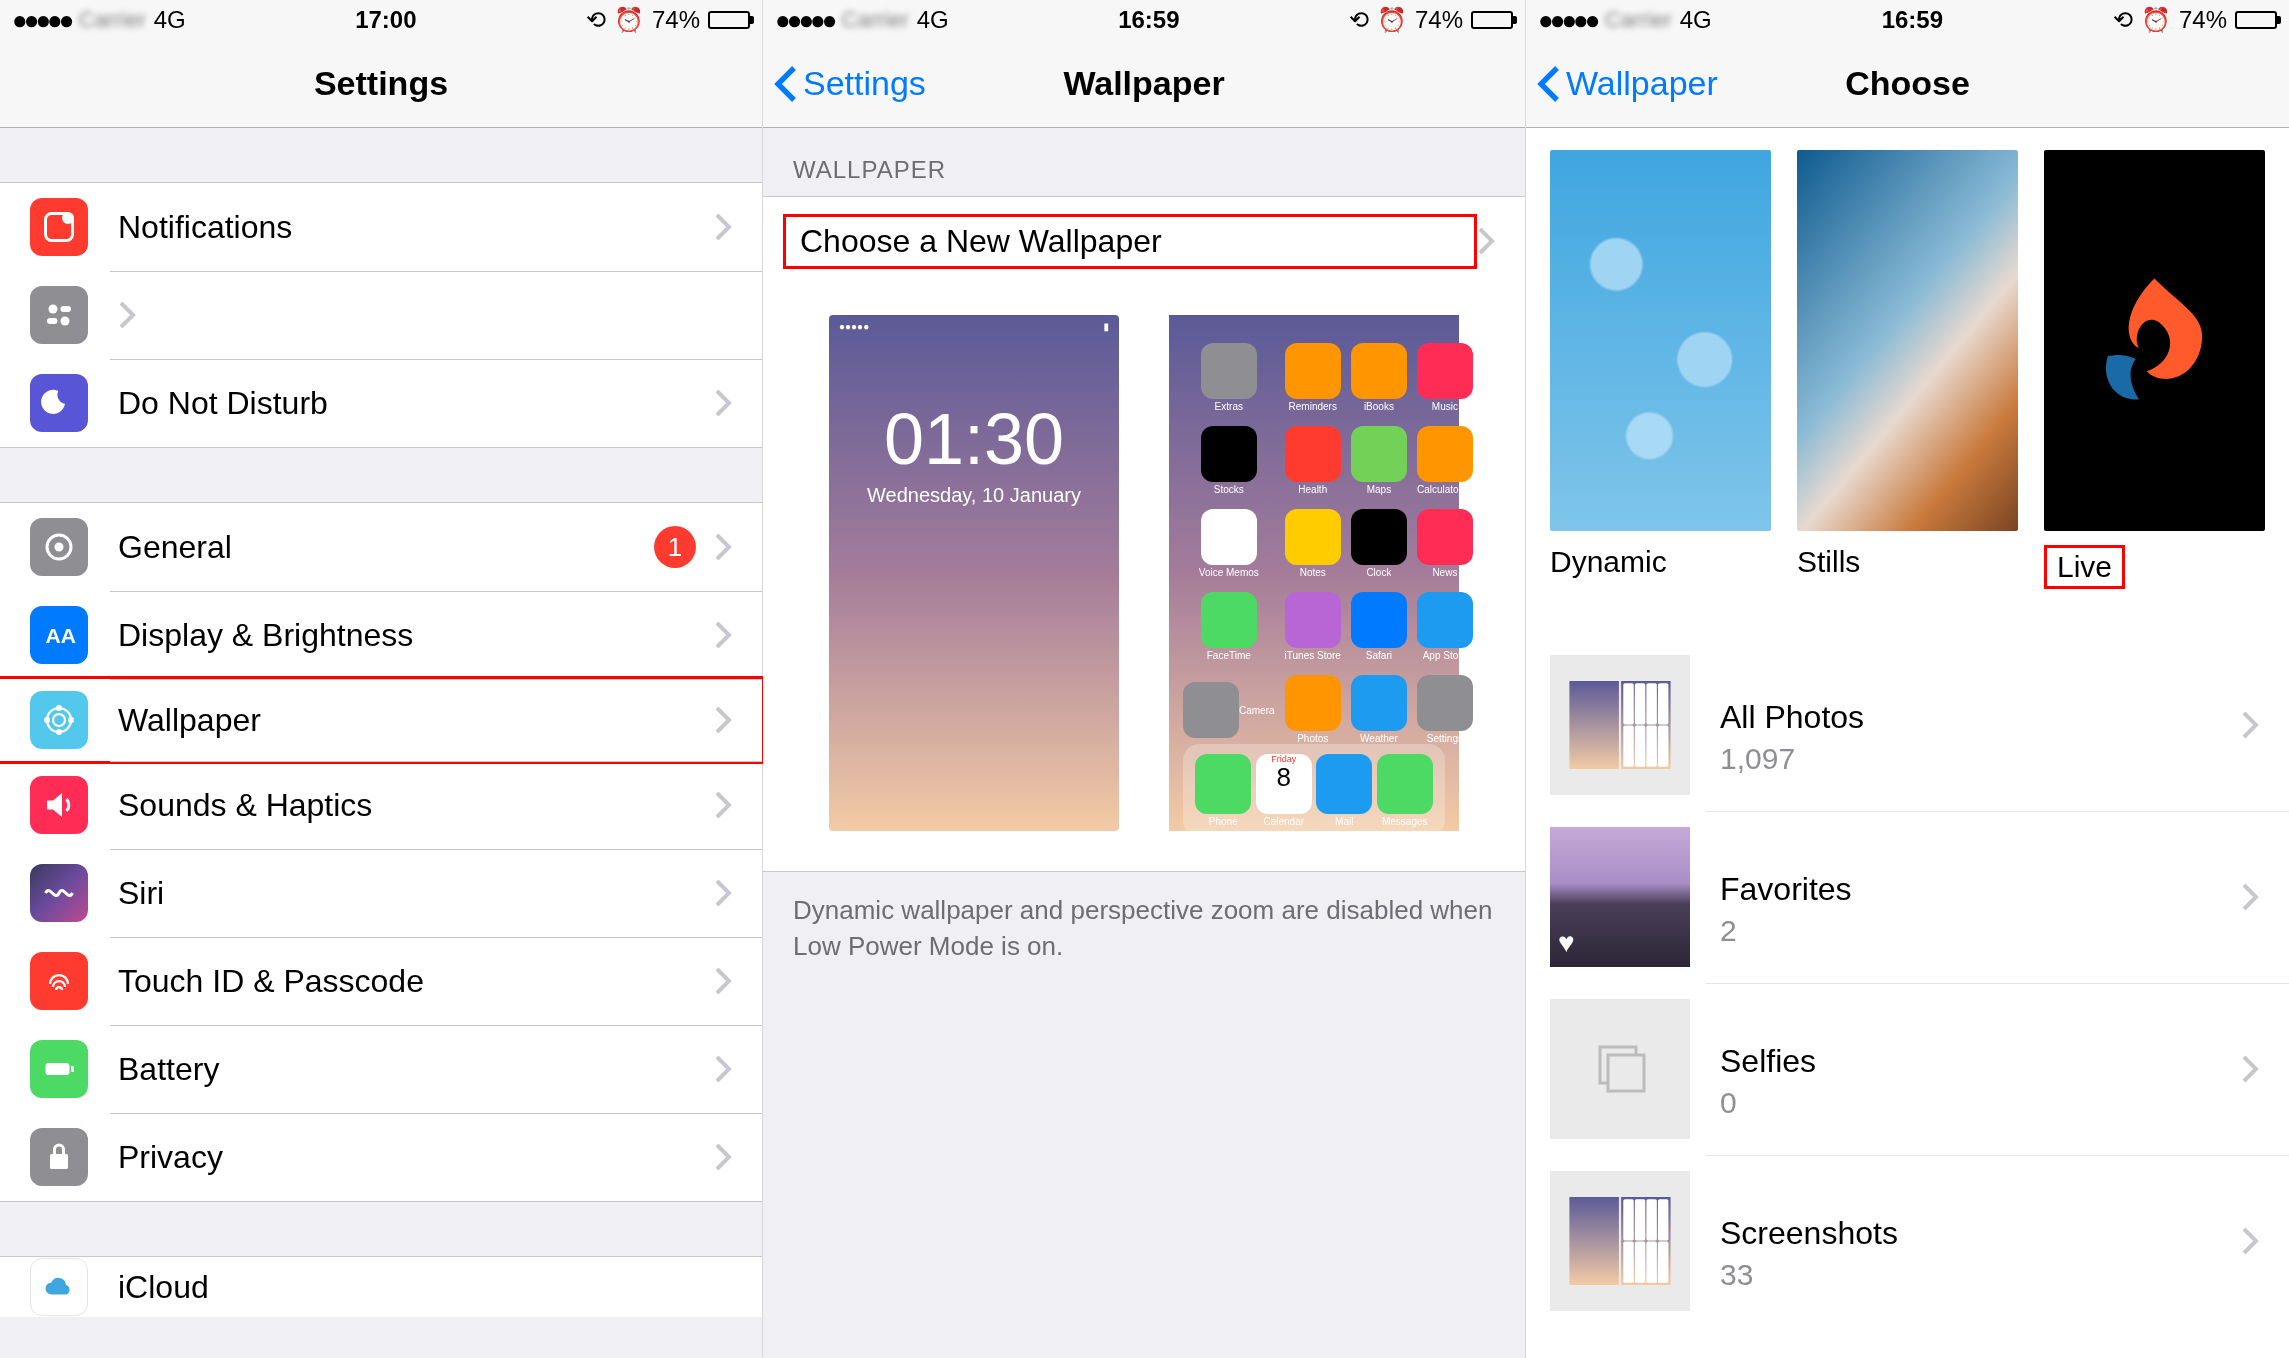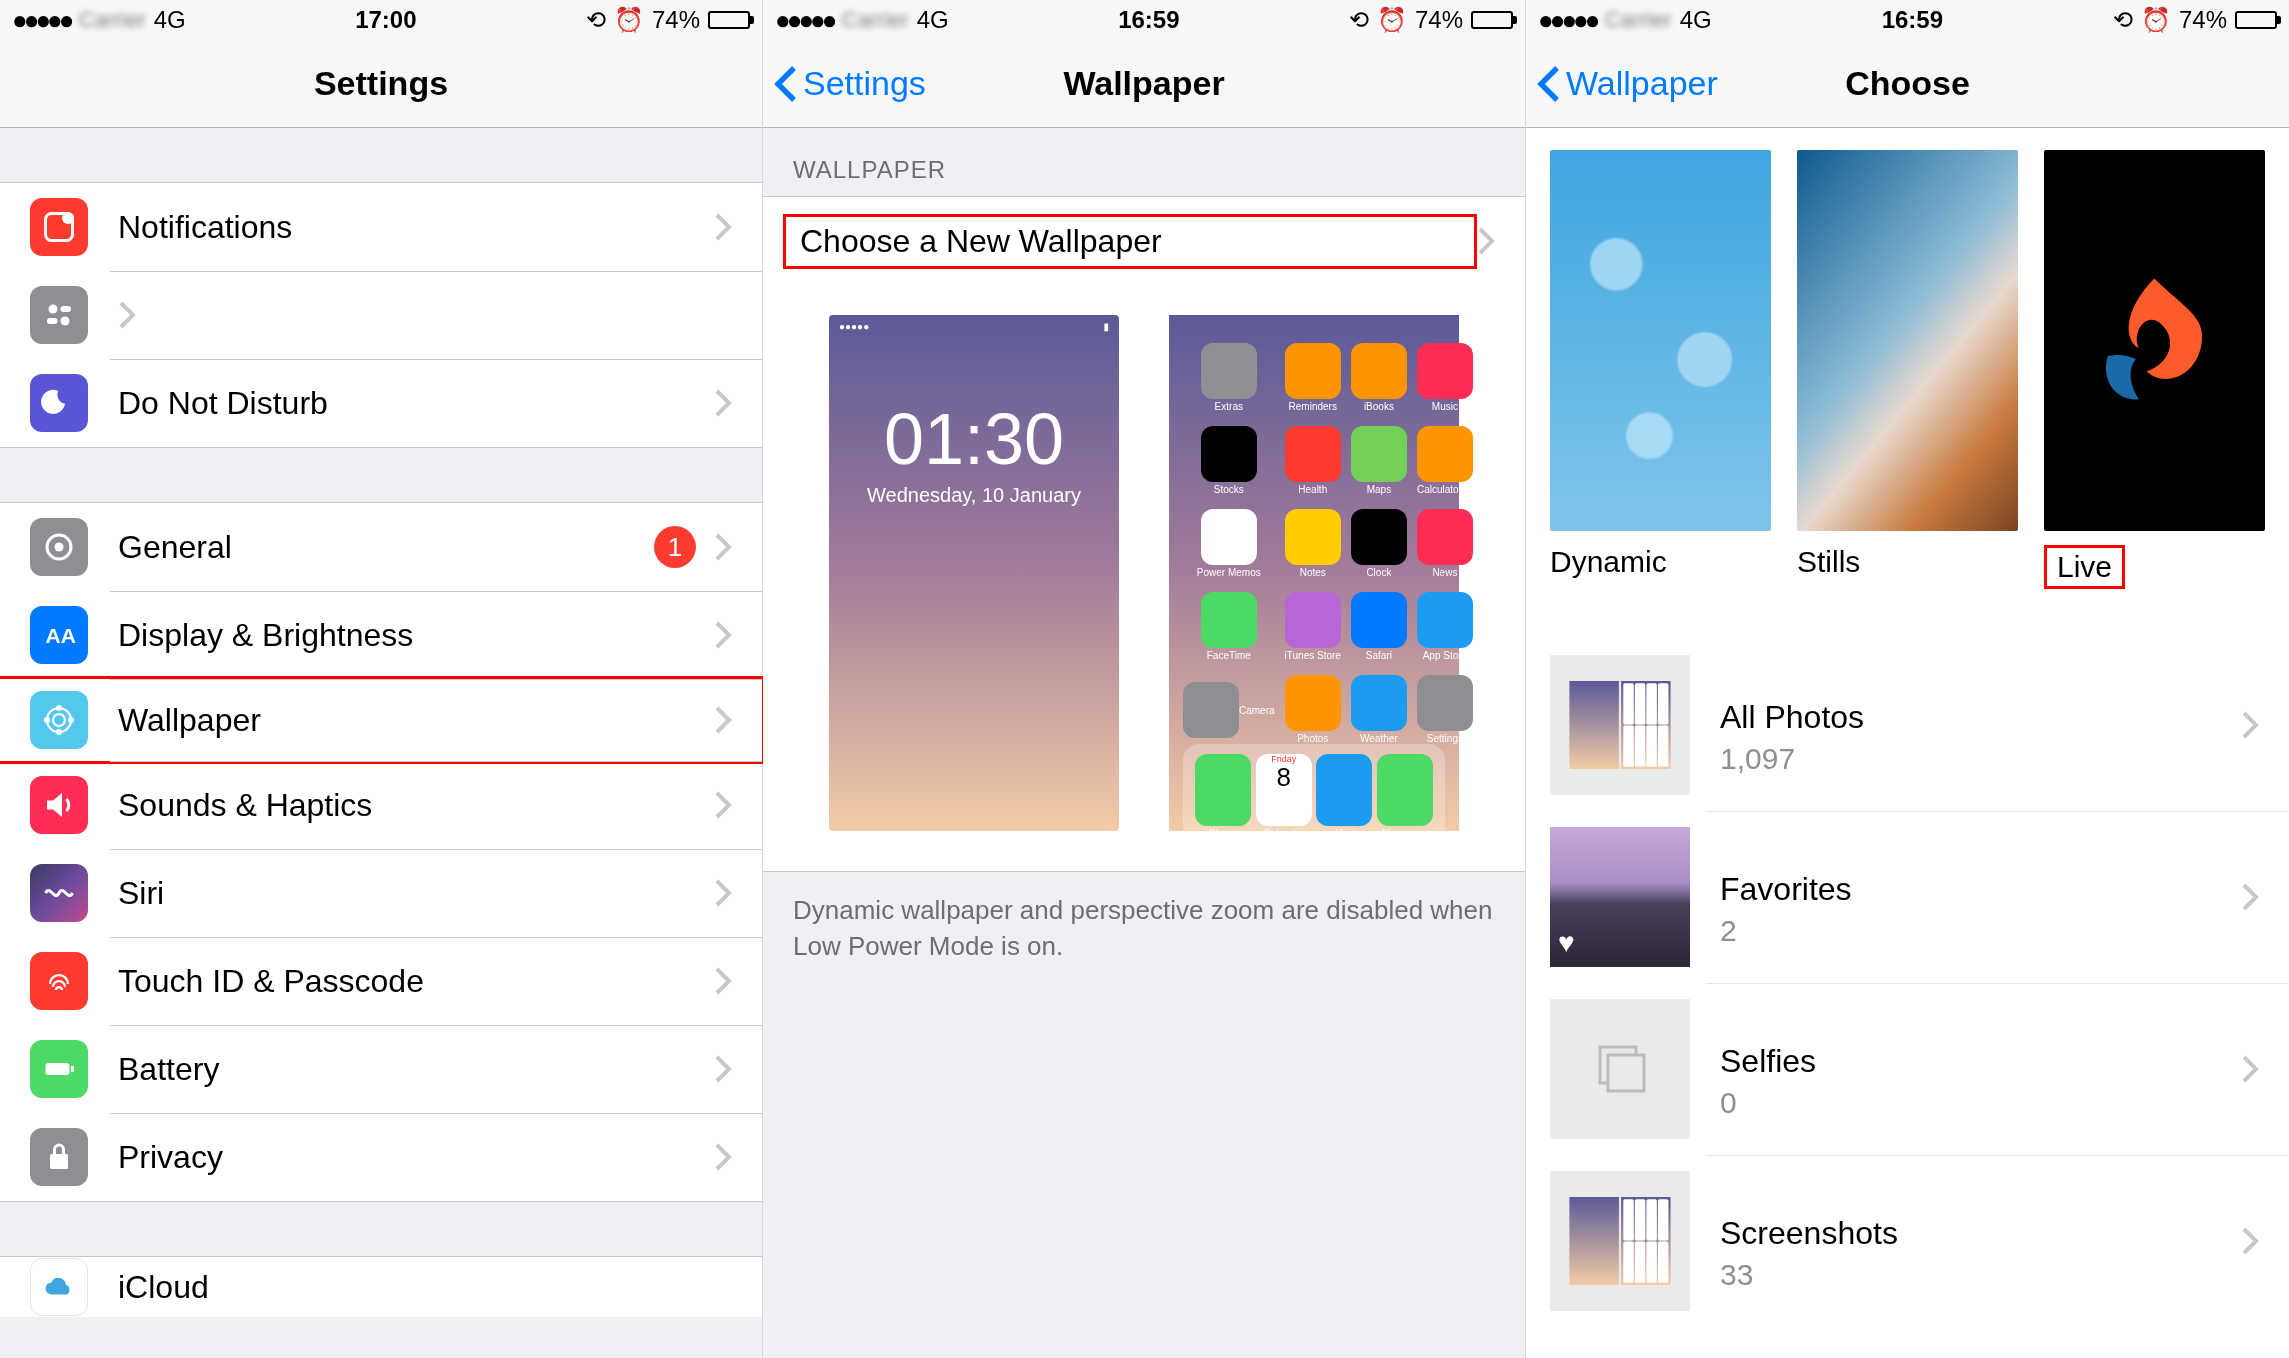--- a/index.html
+++ b/index.html
@@ -115,21 +115,21 @@
   .home-preview {
     width:290px; height:516px;
     background: linear-gradient(to bottom, #5b5a98 0%, #a47c9a 50%, #f3cba5 100%);
     padding: 28px 14px 10px 14px;
     display:flex; flex-direction:column; justify-content:space-between;
   }
   .icon-grid { display:grid; grid-template-columns:repeat(4,1fr); gap:14px 10px; }
   .app-ic { width:56px; height:56px; border-radius:12px; background:#fff; margin:0 auto; }
   .icon-label { font-size:10px; color:#fff; text-align:center; margin-top:2px; white-space:nowrap; overflow:hidden; }
   .dock { background:rgba(255,255,255,.25); border-radius:16px; padding:10px; display:flex; justify-content:space-around; }
-  .dock .app-ic { width:56px; height:72px; }
+  .dock .app-ic { width:56px; height:60px; }
   .footnote { padding: 20px 30px; font-size: 26px; color:#6d6d72; line-height:1.4; }
 
   
   .thumb-row {
     display:flex; gap:26px; padding: 22px 24px 10px 24px; background:#fff;
   }
   .thumb-col { flex:1; display:flex; flex-direction:column; }
   .thumb {
     width: 100%; aspect-ratio: 0.58; border-radius:2px;
   }
@@ -421,21 +421,21 @@
             <div style="display: flex; flex-direction: column; align-items: center;">
               <div class="app-ic" style="background: rgb(116, 209, 88);"></div>
               <div class="icon-label">Maps</div>
             </div>
             <div style="display: flex; flex-direction: column; align-items: flex-start;">
               <div class="app-ic" style="background: rgb(255, 149, 0);"></div>
               <div class="icon-label">Calculator</div>
             </div>
             <div style="display: flex; flex-direction: column; align-items: center;">
               <div class="app-ic" style="background: rgb(255, 255, 255);"></div>
-              <div class="icon-label">Power Memos</div>
+              <div class="icon-label">Voice Memos</div>
             </div>
             <div style="display: flex; flex-direction: column; align-items: center;">
               <div class="app-ic" style="background: rgb(255, 204, 0);"></div>
               <div class="icon-label">Notes</div>
             </div>
             <div style="display: flex; flex-direction: column; align-items: center;">
               <div class="app-ic" style="background: rgb(0, 0, 0);"></div>
               <div class="icon-label">Clock</div>
             </div>
             <div style="display: flex; flex-direction: column; align-items: center;">

